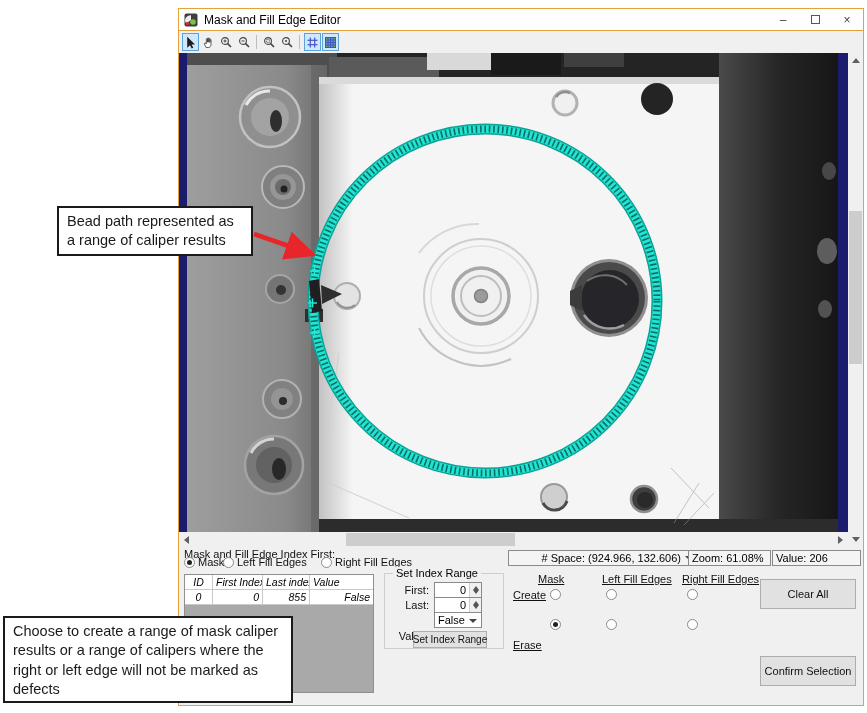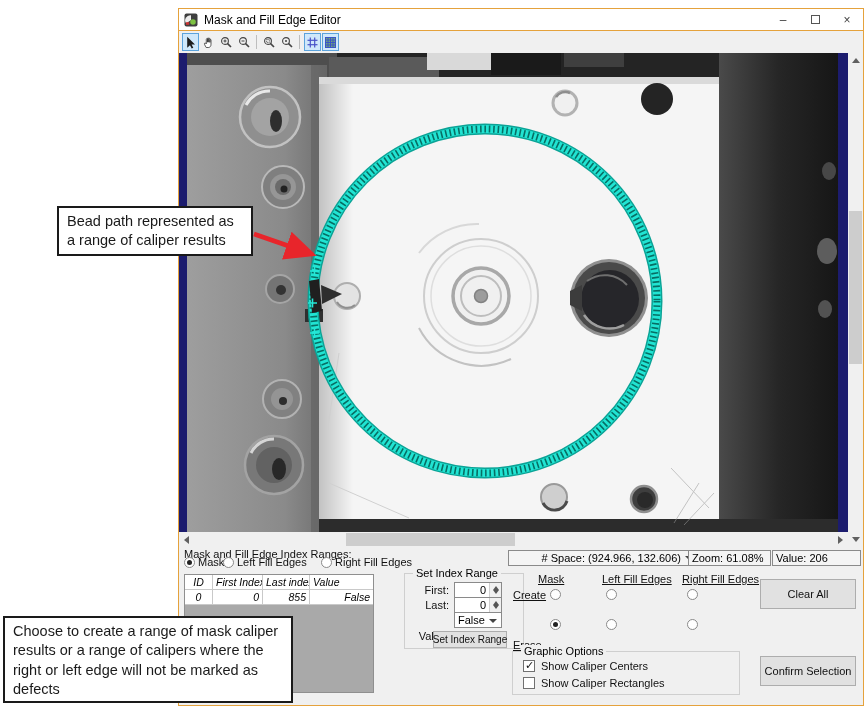--- a/index.html
+++ b/index.html
@@ -283,21 +283,21 @@
     </div>
     <div class="hscroll">
       <i class="sb-arrow arr-left"></i>
       <div class="hthumb"></div>
       <i class="sb-arrow arr-right"></i>
     </div>
   </div>
 
   <div class="panel">
 
-    <span class="plabel" style="left:5px; top:1px;">Mask and Fill Edge Index Ranges:</span>
+    <span class="plabel" style="left:5px; top:1px;">Mask and Fill Edge Index First:</span>
 
     <div class="statusbox" style="left:318px; width:190px; justify-content:flex-end;margin-left:11px;">
       <span class="txt"># Space: (924.966, 132.606)</span>
       <i class="caret"></i>
     </div>
     <div class="statusbox" style="left:509px; width:83px; padding-left:3px;">
       <span class="txt">Zoom: 61.08%</span>
     </div>
     <div class="statusbox" style="left:593px; width:89px; padding-left:3px;">
       <span class="txt">Value: 206</span>
@@ -318,21 +318,21 @@
         <span class="tc c3">Value</span>
       </div>
       <div class="trow">
         <span class="tc c0 tcenter">0</span>
         <span class="tc c1 tright">0</span>
         <span class="tc c2 tright">855</span>
         <span class="tc c3 tright">False</span>
       </div>
     </div>
 
-    <div class="group" style="left:205px; top:26px; width:120px; height:76px;margin-left:20px;">
+    <div class="group" style="left:205px; top:26px; width:120px; height:76px;">
       <span class="glegend">Set Index Range</span>
       <span class="plabel" style="right:74px; top:10px;">First:</span>
       <div class="spin" style="left:49px; top:8px;">
         <span class="spin-val">0</span>
         <span class="spin-btns">
             <i class="spin-up"></i>
             <i class="spin-dn"></i>
           </span>
       </div>
       <span class="plabel" style="right:74px; top:25px;text-align:right;">Last:</span>
@@ -356,27 +356,20 @@
     <span class="plabel ul" style="left:503px; top:26px;">Right Fill Edges</span>
     <span class="plabel ul" style="left:334px; top:42px;">Create</span>
     <span class="rdo" style="left:371px; top:42px;"></span>
     <span class="rdo" style="left:427px; top:42px;"></span>
     <span class="rdo" style="left:508px; top:42px;"></span>
     <span class="plabel ul" style="left:334px; top:72px;margin-top:20px;">Erase</span>
     <span class="rdo on" style="left:371px; top:72px;"></span>
     <span class="rdo" style="left:427px; top:72px;"></span>
     <span class="rdo" style="left:508px; top:72px;"></span>
 
-    <div class="group" style="left:333px; top:104px; width:228px; height:44px;">
-      <span class="glegend">Graphic Options</span>
-      <span class="cbx on" style="left:10px; top:8px;"></span>
-      <span class="plabel" style="left:28px; top:8px;">Show Caliper Centers</span>
-      <span class="cbx" style="left:10px; top:25px;"></span>
-      <span class="plabel" style="left:28px; top:25px;">Show Caliper Rectangles</span>
-    </div>
 
     <div class="wbtn" style="left:581px; top:32px;  width:96px; height:30px;">Clear All</div>
     <div class="wbtn" style="left:581px; top:109px; width:96px; height:30px;">Confirm Selection</div>
   </div>
 </div>
 
 <div class="callout callout1">Bead path represented as a range of caliper results</div>
 
 <svg class="red-arrow" width="80" height="42" viewBox="0 0 80 42">
   <defs>

